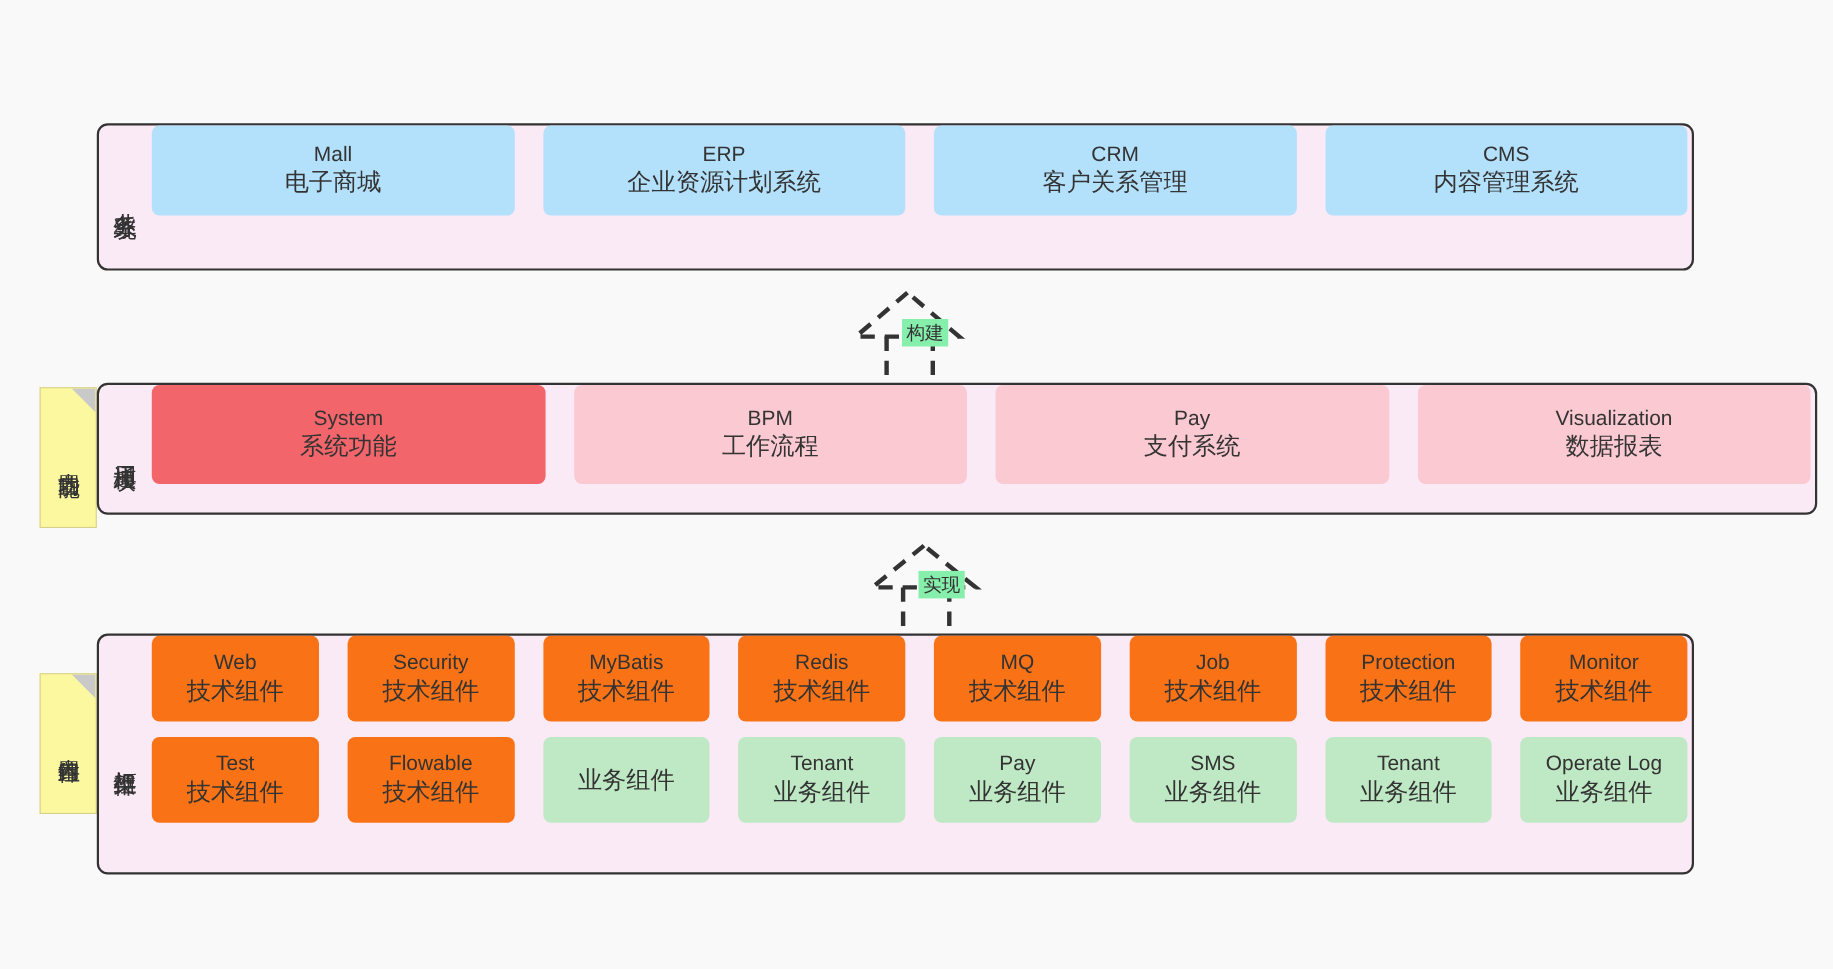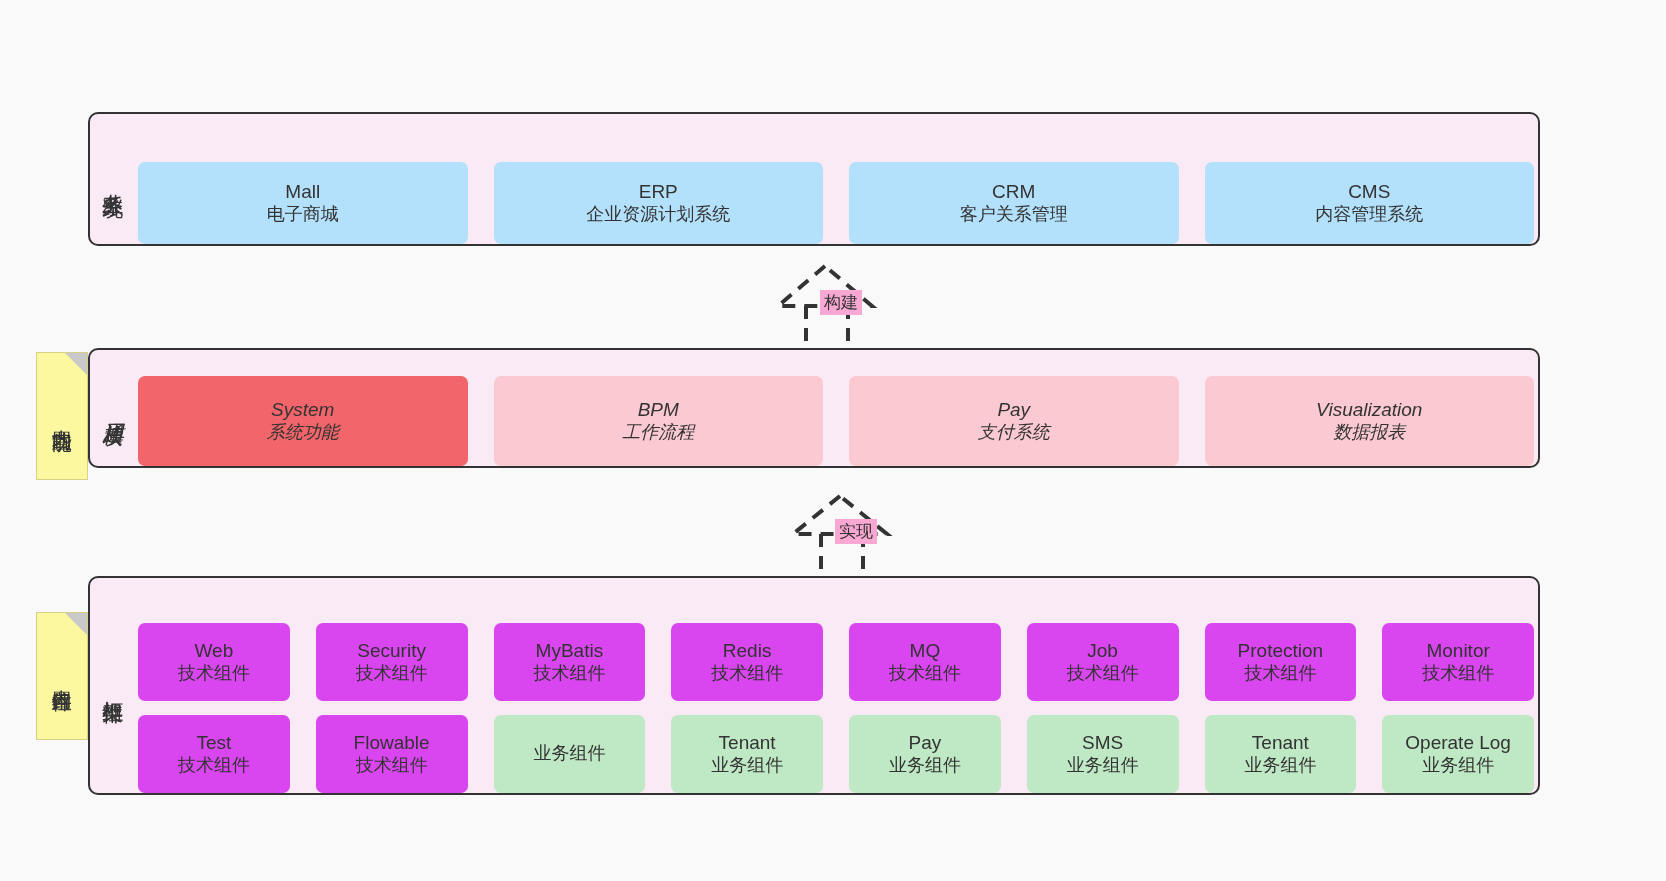--- a/index.html
+++ b/index.html
@@ -47,21 +47,21 @@
     justify-content: center;
     width: 46px;
     flex: none;
     user-select: none;
   }
 
   .layer-body {
     flex: 1 1 auto;
     display: flex;
     flex-direction: column;
-    justify-content: flex-end;
+    justify-content: flex-start;
     padding: 0 4px 0 2px;
     gap: 14px;
   }
 
   .row {
     display: flex;
     flex-direction: row;
     gap: 26px;
   }
 
@@ -78,35 +78,35 @@
     box-sizing: border-box;
     padding: 4px 6px;
     min-width: 0;
   }
   .card .t-en {
     font-size: 19px;
     color: #333333;
     white-space: nowrap;
   }
   .card .t-cn {
-    font-size: 18px;
+    font-size: 22px;
     color: #333333;
     white-space: nowrap;
   }
   .card.wrap .t-en { white-space: normal; }
 
   .h-biz  { height: 82px; }
   .h-mod  { height: 90px; }
   .h-comp { height: 78px; }
 
   
   .c-blue        { background: #b3e0fb; }
   .c-red         { background: #f2656a; }
   .c-pink        { background: #fbc9d1; }
-  .c-green       { background: #d946ef; }
+  .c-green       { background: #f97316; }
   .c-green-light { background: #bfe8c5; }
 
   
   .note {
     position: absolute;
     background: #fbf8a0;
     border: 1px solid #d6d08a;
     box-sizing: border-box;
     display: flex;
     align-items: center;
@@ -133,21 +133,21 @@
 
   
   .connector {
     position: absolute;
   }
   .connector svg { display: block; overflow: visible; }
   .connector-label {
     position: absolute;
     font-size: 17px;
     color: #333333;
-    background: #f9a8d4;
+    background: #86efac;
     padding: 1px 4px;
     white-space: nowrap;
     user-select: none;
   }
 </style>
 </head>
 <body>
 
 <div class="canvas">
 
@@ -183,21 +183,21 @@
       <path d="M 46 48 L 46 92 M 88 48 L 88 92" fill="none" stroke="#333333" stroke-width="4" stroke-dasharray="13,9"></path>
     </svg>
     <span class="connector-label" style="left:60px; top:32px;">构建</span>
   </div>
 
   <div class="note" style="left:36px; top:352px; width:52px; height:128px;">
     <div class="note-fold"></div>
     <span class="note-label">内置功能</span>
   </div>
 
-  <div class="layer" id="layer-common" style="left:88px; top:348px; width:1452px; height:120px;font-style:italic;">
+  <div class="layer" id="layer-common" style="left:88px; top:348px; width:1564px; height:120px;">
     <div class="layer-title">通用模块</div>
     <div class="layer-body">
       <div class="row">
         <div class="card c-red h-mod">
           <span class="t-en">System</span>
           <span class="t-cn">系统功能</span>
         </div>
         <div class="card c-pink h-mod">
           <span class="t-en">BPM</span>
           <span class="t-cn">工作流程</span>

